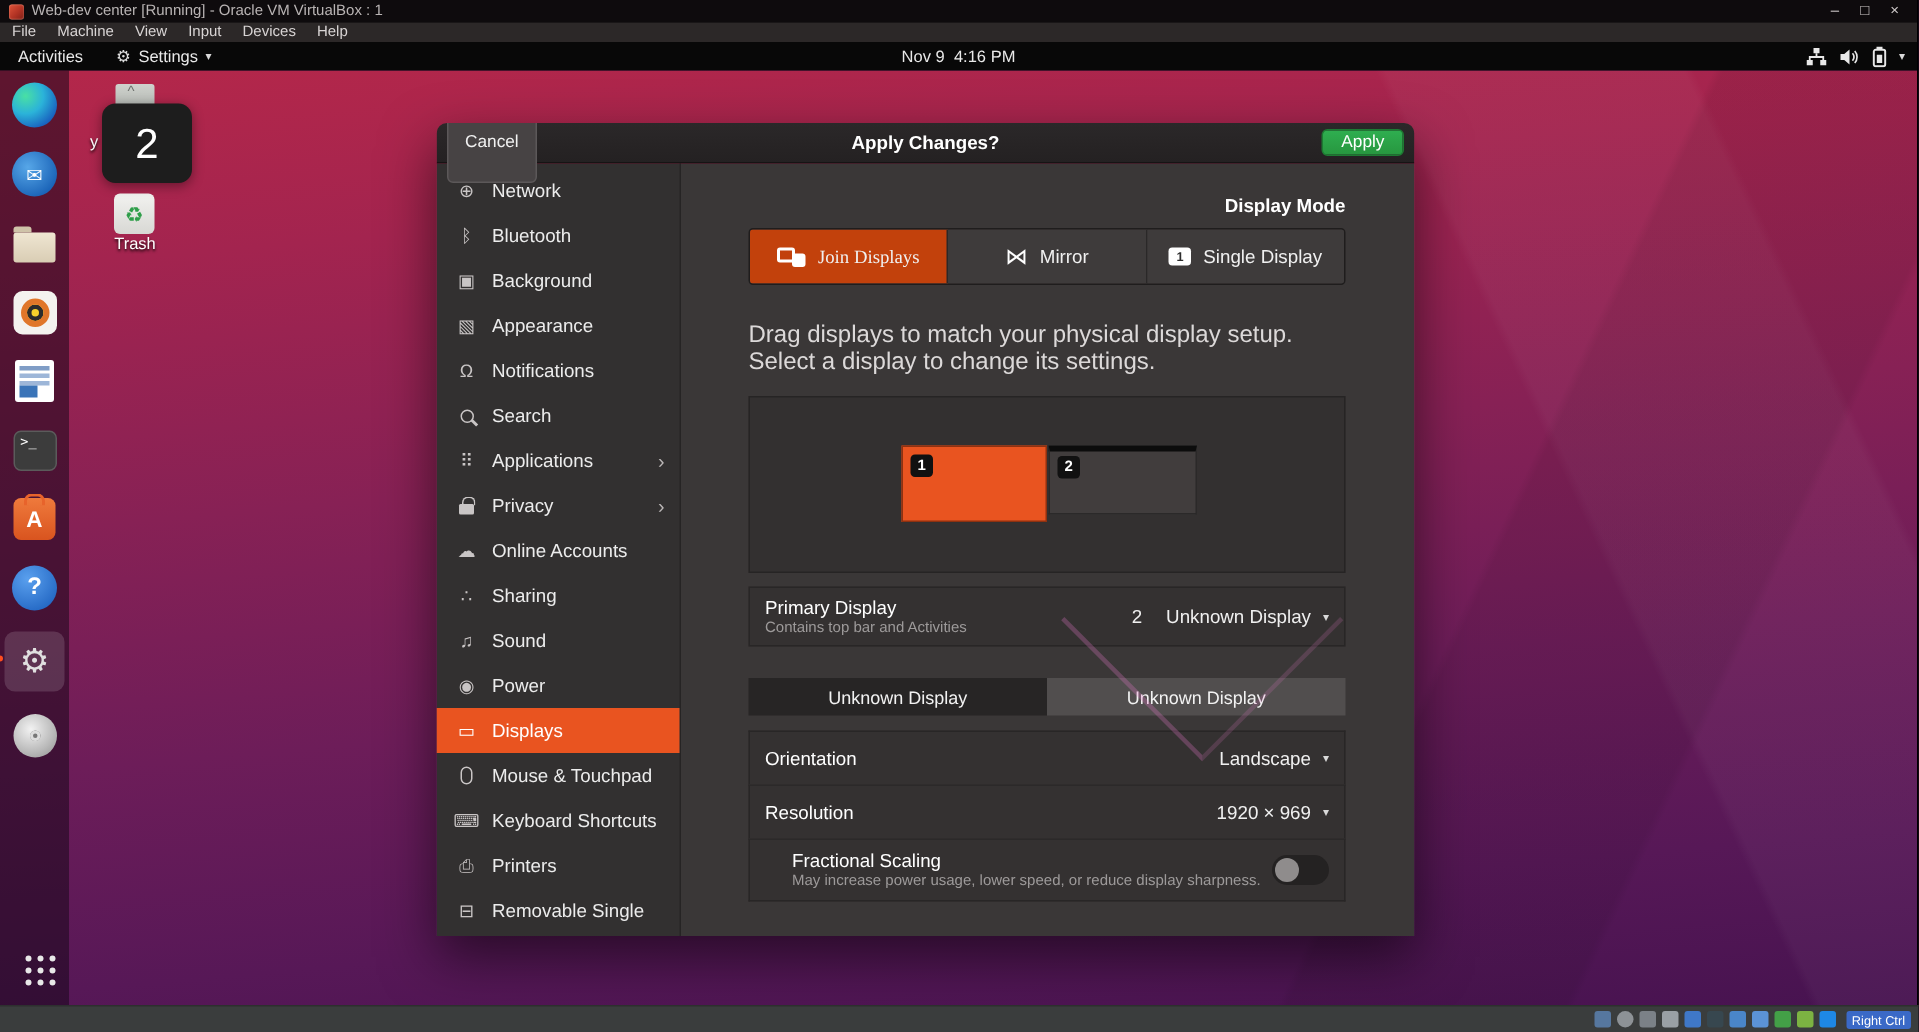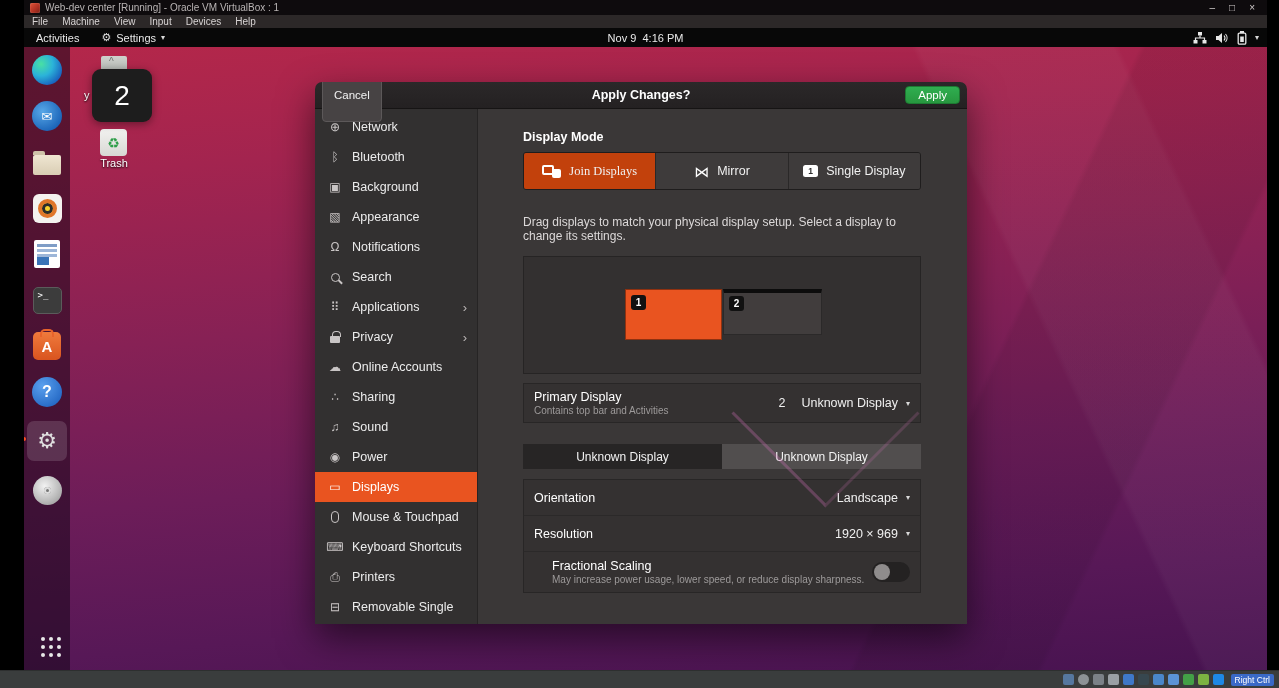--- a/index.html
+++ b/index.html
@@ -1,17 +1,17 @@
 <!DOCTYPE html>
 <html><head>
 <meta charset="utf-8">
 <style>
   * { margin:0; padding:0; box-sizing:border-box; }
   html,body { width:1279px; height:688px; overflow:hidden; font-family:"Liberation Sans", sans-serif; background:#000; }
-  .stack { position:absolute; left:0; right:12px;margin-left:24px; }
+  .stack { position:absolute; left:0; right:1px; }
 
   
   .vbox-titlebar { top:0; height:15px; background:#0e0b0d; display:flex; align-items:center; padding:0 6px; color:#b9b4b4; font-size:10px; }
   .vbox-logo { width:10px; height:10px; border-radius:2px; margin-right:5px;
     background:linear-gradient(135deg,#e0543a 0%,#b23324 55%,#7e1f16 100%); box-shadow:inset 0 0 1px #ffb09a; }
   .vbox-title { flex:1; white-space:nowrap; overflow:hidden; }
   .winctl { display:flex; gap:14px; color:#cfcaca; font-size:10px; padding-right:6px; }
   .winctl span { cursor:default; }
   .vbox-menubar { top:15px; height:13px; background:#2c2828; display:flex; align-items:center; gap:14px; padding:0 8px; color:#d8d4d4; font-size:10px;text-align:center; }
 
@@ -84,31 +84,31 @@
   .side-item .chev { margin-left:auto; color:#b9b5b5; font-size:13px; }
   .side-item.active { background:#E95420; color:#fff; }
   .side-item.active .sic { color:#fff; }
   .i-search { position:relative; width:9px; height:9px; border:1.5px solid #c9c5c5; border-radius:50%; display:inline-block; }
   .i-search::after { content:""; position:absolute; width:5px; height:1.5px; background:#c9c5c5; transform:rotate(45deg); right:-4px; bottom:-2px; }
   .i-lock { width:10px; height:7px; background:#c9c5c5; border-radius:1px; position:relative; display:inline-block; margin-top:4px; }
   .i-lock::before { content:""; position:absolute; top:-5px; left:1.5px; width:7px; height:5px; border:1.5px solid #c9c5c5; border-bottom:none; border-radius:4px 4px 0 0; }
   .i-mouse { width:8px; height:12px; border:1.5px solid #c9c5c5; border-radius:4px; display:inline-block; }
 
   .gmain { flex:1; background:#3a3737; padding:21px 46px 0 45px; color:#eee; overflow:hidden; }
-  .sec-label { font-weight:bold; font-size:12.5px; color:#fff; }
+  .sec-label { font-weight:bold; font-size:12.5px; color:#fff;text-align:right; }
   .segmented { margin-top:8px; display:flex; height:38px; border:1px solid #1f1d1d; border-radius:3px; overflow:hidden; }
   .seg-btn { flex:1; background:#3e3b3b; color:#f0f0f0; font-size:12.5px; display:flex; align-items:center; justify-content:center; gap:8px; border-right:1px solid #2a2828; }
   .seg-btn:last-child { border-right:none; }
   .seg-btn.selected { background:#c2410c;font-family:Liberation Serif, serif; }
   .i-join { position:relative; width:19px; height:13px; flex:none; }
   .i-join .jb { position:absolute; left:0; top:0; width:12px; height:10px; border:2px solid #fff; border-radius:2px; }
   .i-join .jf { position:absolute; right:0; bottom:0; width:9px; height:9px; background:#fff; border-radius:2px; }
   .i-mirror { font-size:15px; color:#fff; line-height:1; }
   .i-single { width:15px; height:12px; background:#fff; border-radius:2.5px; color:#2d2d2d; font-size:8.5px; font-weight:bold; display:flex; align-items:center; justify-content:center; flex:none; }
-  .drag-hint { margin-top:25px; font-size:12px; color:#dcd9d9; }
+  .drag-hint { margin-top:25px; font-size:16px; color:#dcd9d9; }
 
   .arrange { margin-top:13px; height:118px; background:#333030; border:1px solid #262424; position:relative; }
   .mon { position:absolute; }
   .mon-badge { position:absolute; left:5px; top:5px; width:15px; height:15px; background:#111; border-radius:3px; color:#fff; font-size:10px; font-weight:bold; display:flex; align-items:center; justify-content:center; }
   .mon1 { left:101px; top:32px; width:97px; height:51px; background:#E95420; border:1px solid #8f3110; }
   .mon2 { left:199px; top:32px; width:99px; height:46px; background:#413d3d; border:1px solid #2b2929; border-top:4px solid #0c0c0c; }
   .mon2 .mon-badge { top:3px; }
 
   .rowcard { background:#343131; border:1px solid #282626; display:flex; align-items:center; padding:6px 10px; }
   .row-title { font-size:12.5px; color:#fff; }

